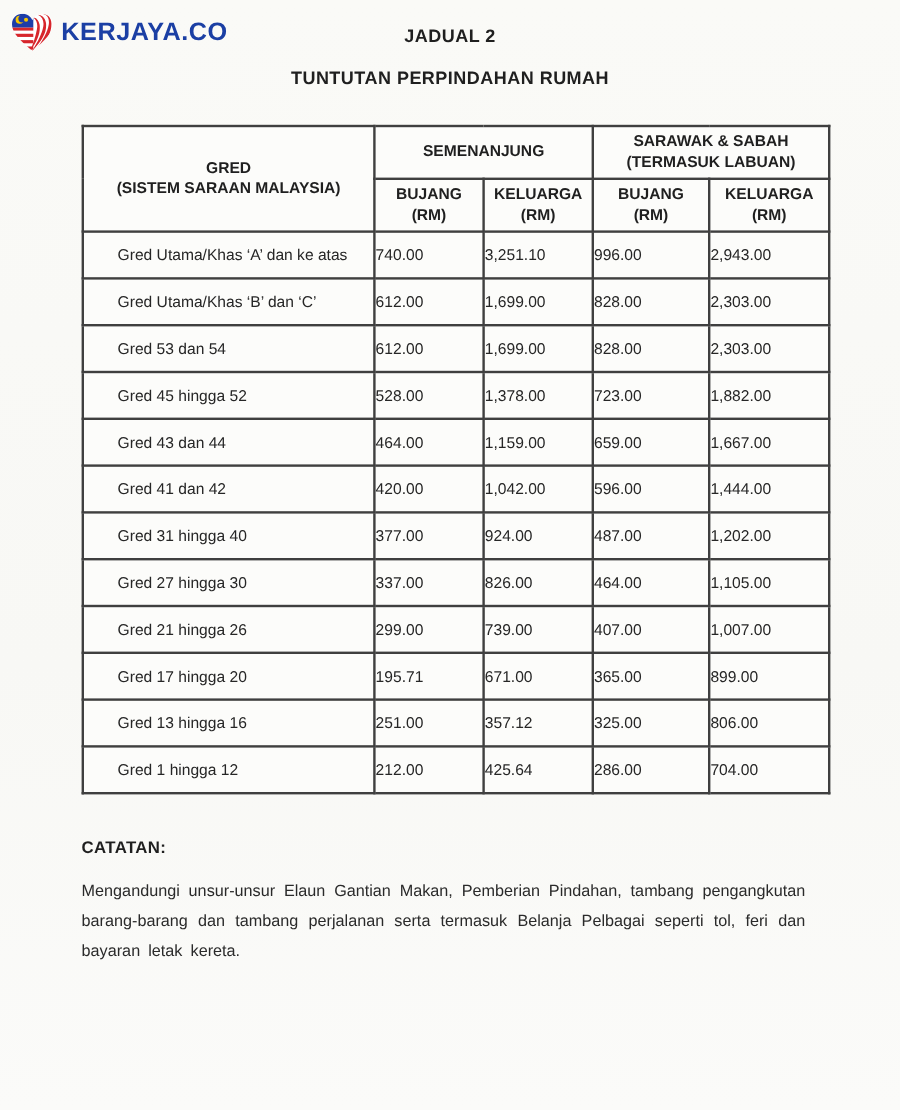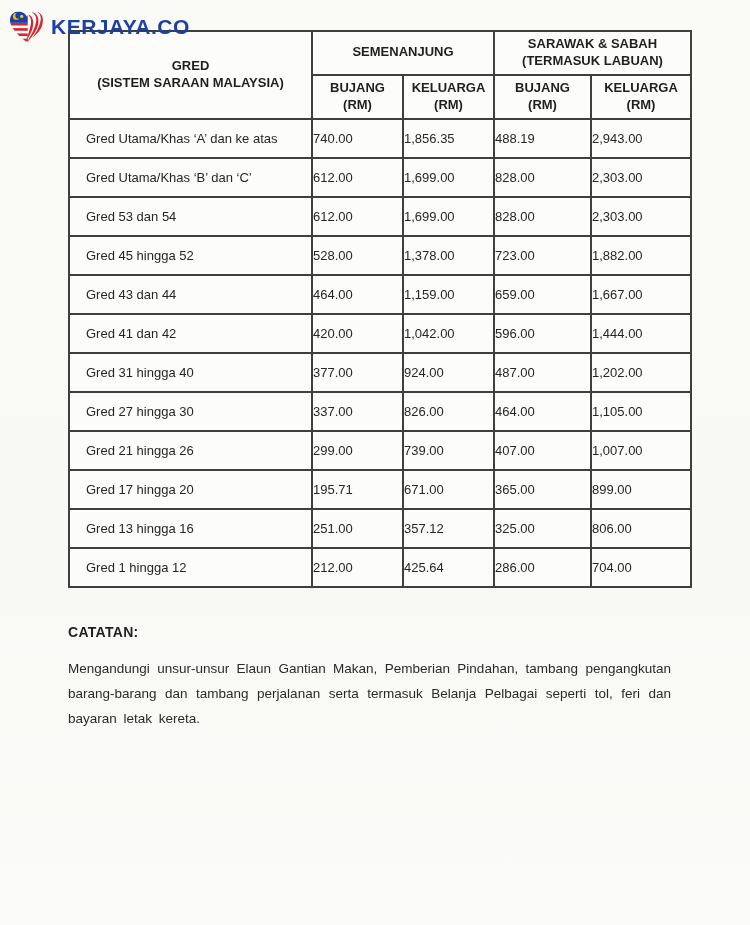--- a/index.html
+++ b/index.html
@@ -66,21 +66,21 @@
     color: #1f1f1f;
     padding: 4px 2px;
   }
   th.group-row { height: 41px; }
   th.sub-row { height: 40px; }
   table.claims td {
     height: 39px;
     font-size: 13px;
     color: #262626;
   }
-  td.gred { text-align: left; padding-left: 16px; }
+  td.gred { text-align: left; padding-left: 28px; }
   td.val { text-align: left; }
   
   .notes { margin: 36px 79px 0 68px; }
   .notes-heading {
     font-size: 14px;
     font-weight: bold;
     letter-spacing: 0.3px;
     color: #1f1f1f;
   }
   .notes-body {
@@ -121,20 +121,24 @@
 
           <path d="M54 88 C84 62 92 46 92 26 C92 12 82 4 72 4 C84 6 88 16 86 28 C83 46 72 64 54 88 Z" fill="#d7262c"></path>
           <path d="M48 88 C74 60 82 44 80 24 C78 12 70 6 62 6 C72 10 76 20 74 32 C71 48 62 66 48 88 Z" fill="#d7262c"></path>
           <path d="M44 88 C62 62 68 46 66 28 C64 18 58 12 52 12 C60 18 62 28 60 38 C57 54 52 70 44 88 Z" fill="#d7262c"></path>
         </g>
       </svg>
     </span>
     <span class="brand">KERJAYA.CO</span>
   </div>
 
+  <div class="titles">
+    <div class="title-main">JADUAL 2</div>
+    <div class="title-sub">TUNTUTAN PERPINDAHAN RUMAH</div>
+  </div>
 
   <table class="claims">
     <colgroup>
       <col style="width:243px">
         <col style="width:91px">
         <col style="width:91px">
         <col style="width:97px">
         <col style="width:100px">
     </colgroup>
     <thead>
@@ -165,22 +169,22 @@
         <th class="sub-row">
           <span>KELUARGA</span><br>
           <span>(RM)</span>
         </th>
       </tr>
     </thead>
     <tbody>
       <tr>
         <td class="gred">Gred Utama/Khas ‘A’ dan ke atas</td>
         <td class="val">740.00</td>
-        <td class="val">1,856.35</td>
-        <td class="val">488.19</td>
+        <td class="val">3,251.10</td>
+        <td class="val">996.00</td>
         <td class="val">2,943.00</td>
       </tr>
       <tr>
         <td class="gred">Gred Utama/Khas ‘B’ dan ‘C’</td>
         <td class="val">612.00</td>
         <td class="val">1,699.00</td>
         <td class="val">828.00</td>
         <td class="val">2,303.00</td>
       </tr>
       <tr>

